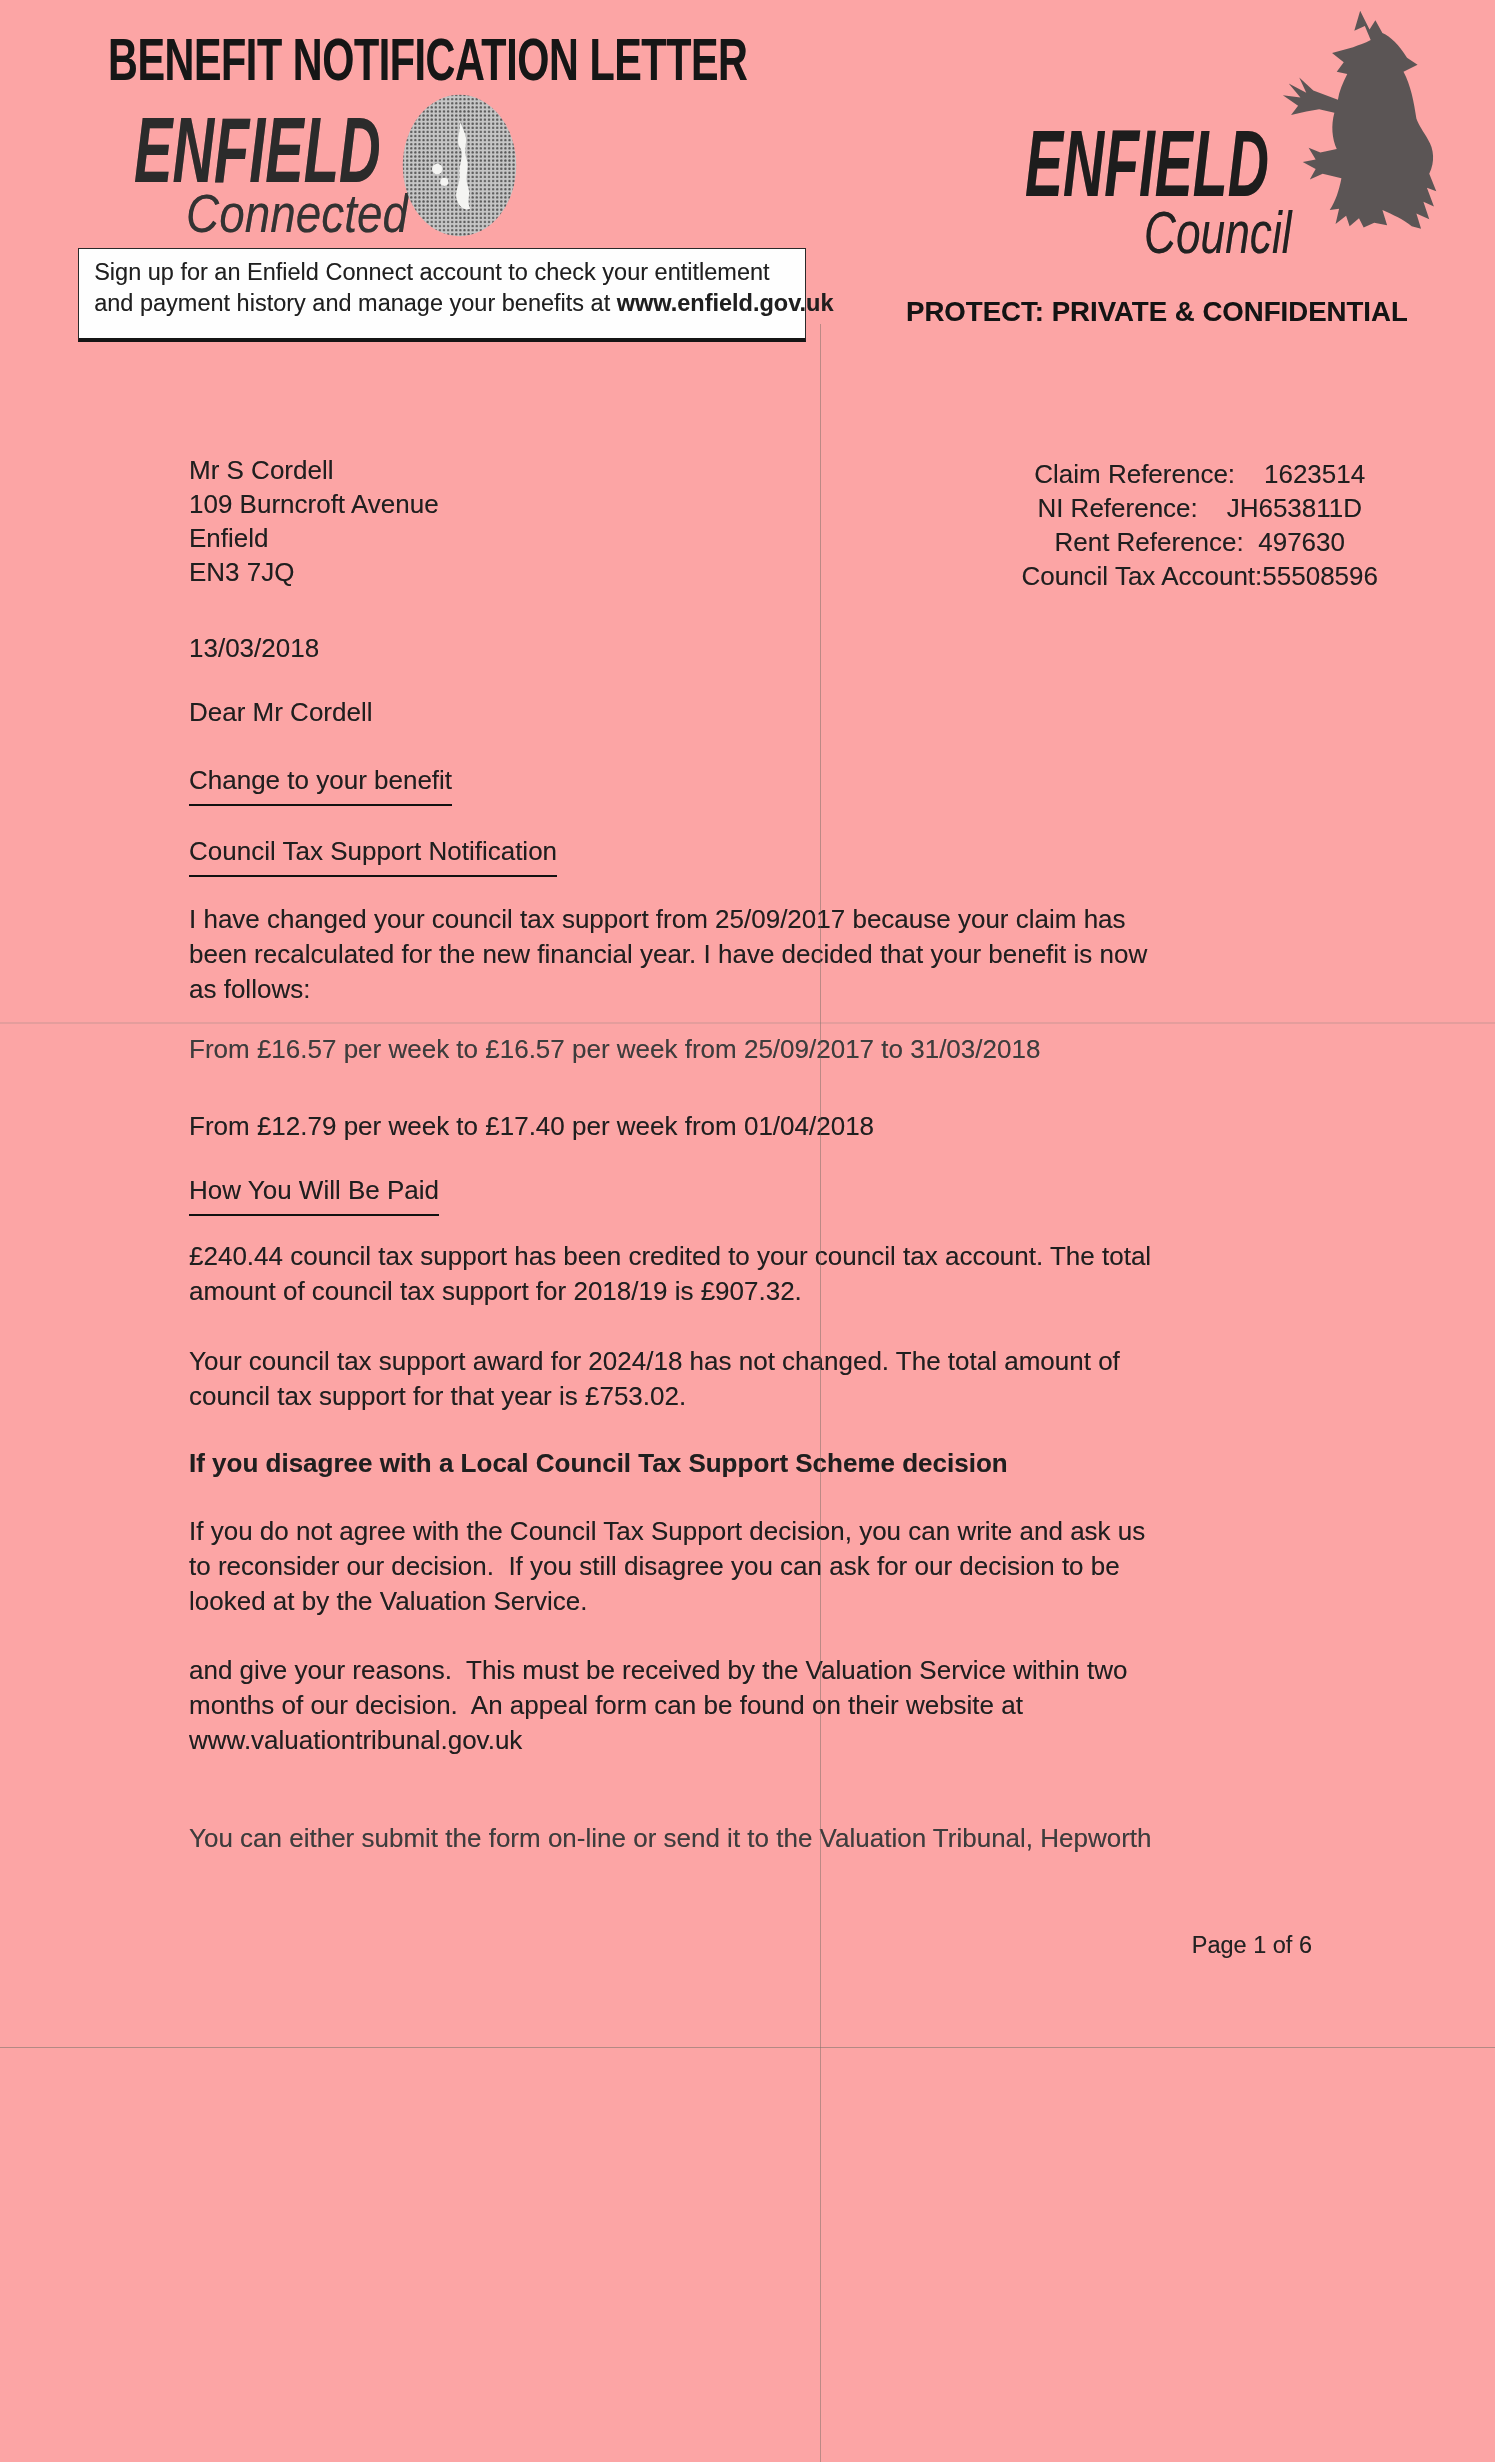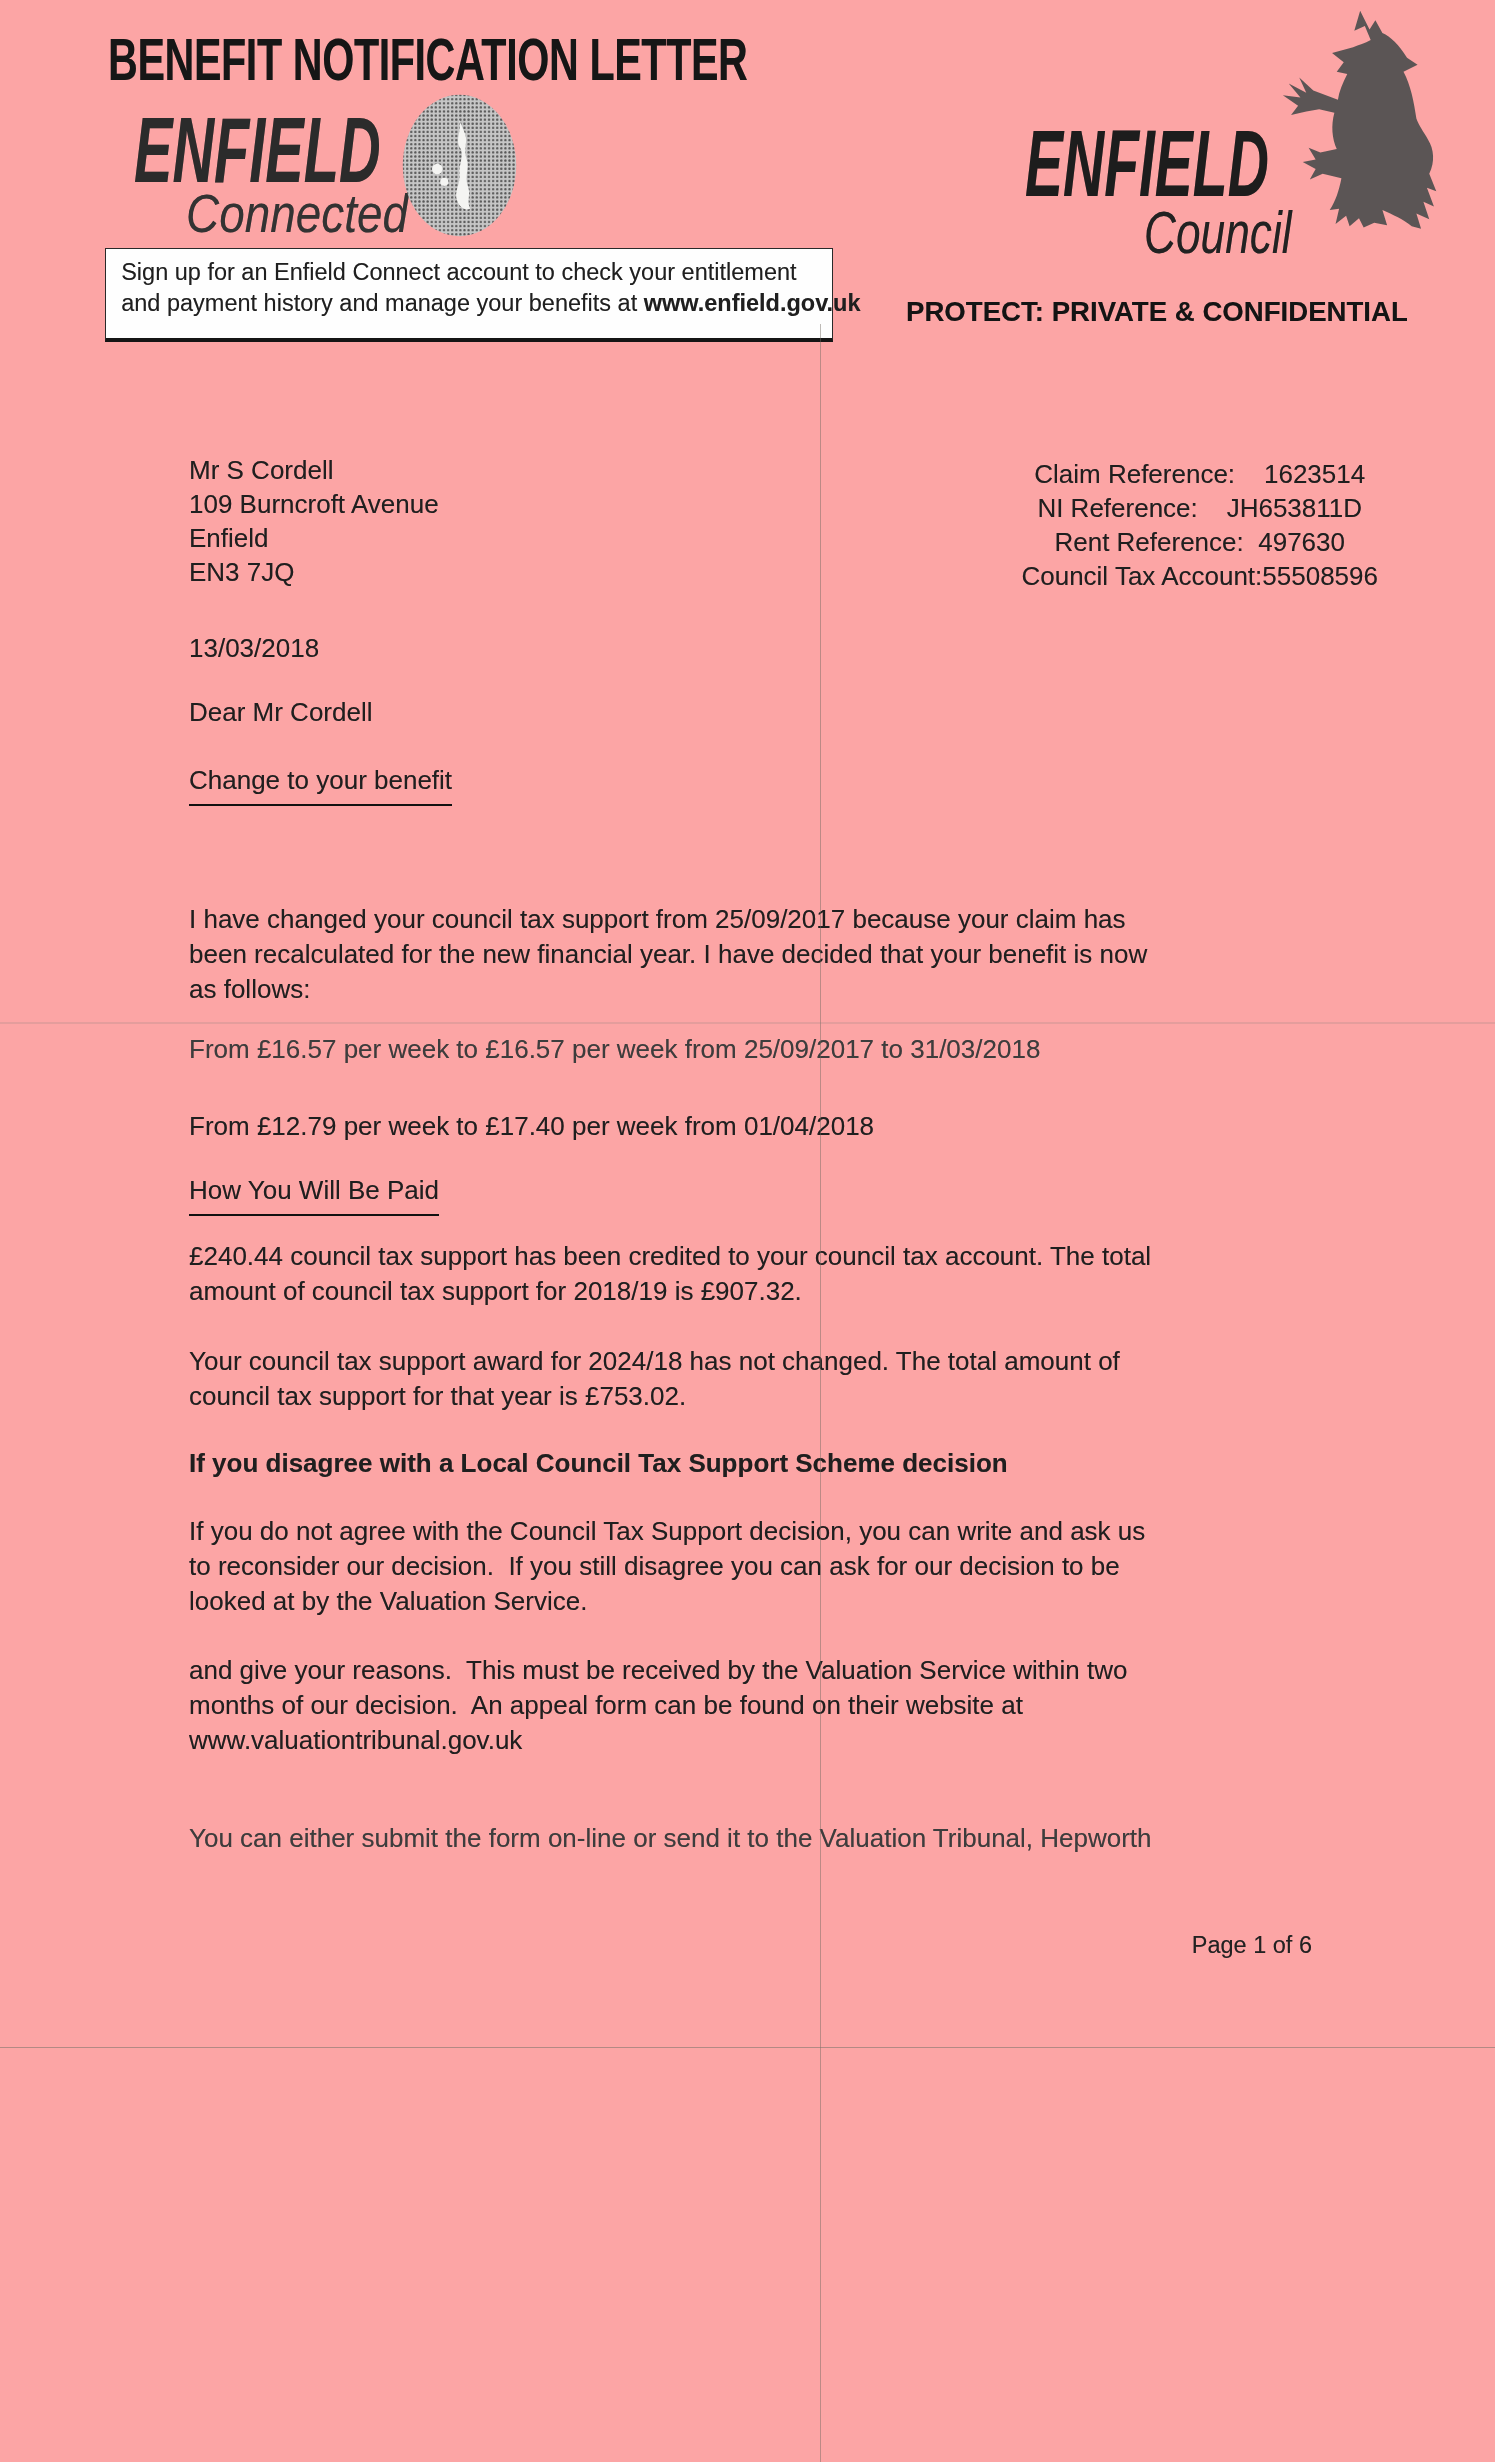--- a/index.html
+++ b/index.html
@@ -18,21 +18,21 @@
   .logo-connected-name{position:absolute;left:134px;top:104px;font-size:93px;line-height:1;font-weight:700;font-style:italic;
     transform:scaleX(.62);transform-origin:left top;color:#2b2b2b;white-space:nowrap;}
   .logo-connected-tagline{position:absolute;left:186px;top:186px;font-size:54px;line-height:1;font-style:italic;
     transform:scaleX(.85);transform-origin:left top;color:#333;white-space:nowrap;}
   .badge{position:absolute;left:401px;top:93px;}
   .logo-council-name{position:absolute;left:1025px;top:116px;font-size:95px;line-height:1;font-weight:700;font-style:italic;
     transform:scaleX(.60);transform-origin:left top;color:#1d1d1d;white-space:nowrap;}
   .logo-council-sub{position:absolute;left:1144px;top:204px;font-size:59px;line-height:1;font-style:italic;
     transform:scaleX(.75);transform-origin:left top;color:#222;white-space:nowrap;}
   .beast{position:absolute;left:1277px;top:7px;}
-  .signup-box{position:absolute;left:105px;top:248px;width:728px;height:94px;box-sizing:border-box;
+  .signup-box{position:absolute;left:78px;top:248px;width:728px;height:94px;box-sizing:border-box;
     border:1.8px solid #2a2a2a;border-bottom:4.1px solid #151515;background:#fefefe;padding:8.2px 0 0 15.2px;}
   .signup-box .line{font-size:23.5px;line-height:31px;white-space:pre;}
   .protect{position:absolute;left:906px;top:296px;font-size:27.6px;font-weight:700;white-space:nowrap;color:#141414;}
   
   .recipient{position:absolute;left:189px;top:453px;font-size:26px;line-height:34px;}
   .references{position:absolute;right:117px;top:457px;font-size:26px;line-height:34px;text-align:center;}
   .references .line{white-space:pre;}
   
   .block{position:absolute;left:189px;font-size:26px;line-height:35px;}
   .block .line{white-space:pre;}
@@ -111,20 +111,23 @@
     <div class="line">Rent Reference:  497630</div>
     <div class="line">Council Tax Account:55508596</div>
   </div>
 
   <div class="block txt" style="top:631px">13/03/2018</div>
   <div class="block txt" style="top:695px">Dear Mr Cordell</div>
 
   <div class="block" style="top:763px">
     <span class="h-underline txt">Change to your benefit</span>
   </div>
+  <div class="block" style="top:834px">
+    <span class="h-underline txt">Council Tax Support Notification</span>
+  </div>
 
   <div class="block txt" style="top:902px">
     <div class="line">I have changed your council tax support from 25/09/2017 because your claim has</div>
     <div class="line">been recalculated for the new financial year. I have decided that your benefit is now</div>
     <div class="line">as follows:</div>
   </div>
 
   <div class="block txt soft" style="top:1032px">
     <div class="line">From £16.57 per week to £16.57 per week from 25/09/2017 to 31/03/2018</div>
   </div>

